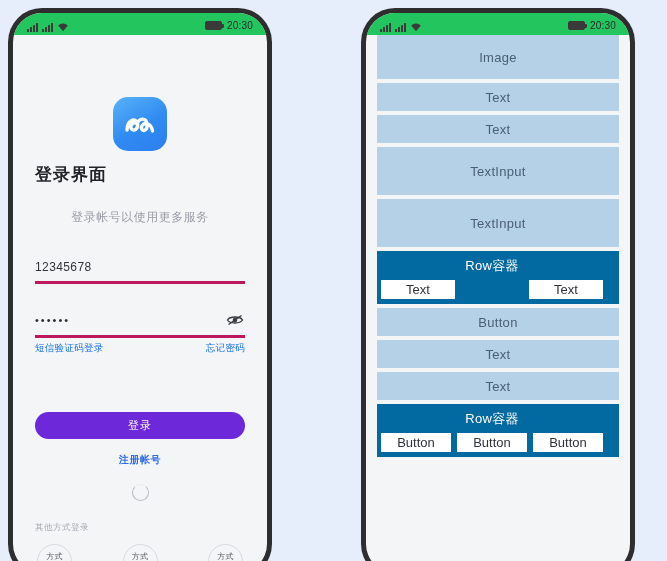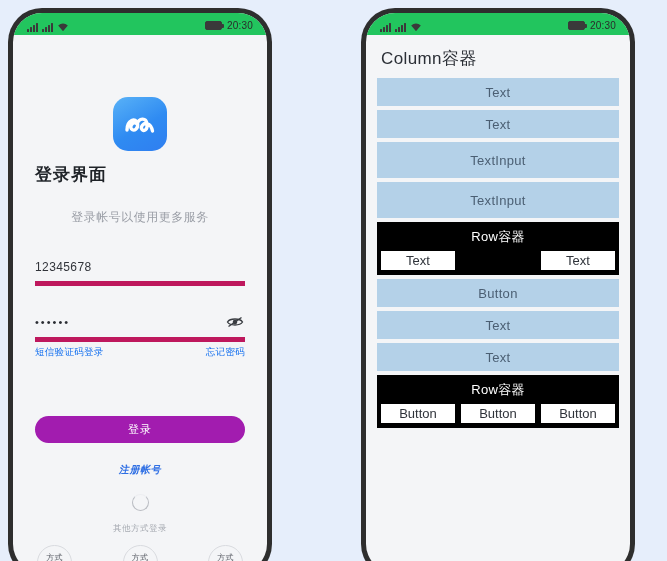--- a/index.html
+++ b/index.html
@@ -125,21 +125,21 @@
   }
   .app-sub {
     text-align: center;
     font-size: 12px;
     color: #9a9ea6;
     margin-top: 23px;
     letter-spacing: 0.5px;
   }
   .field {
     margin-top: 28px;
-    border-bottom: 5px solid #be185d;
+    border-bottom: 3px solid #be185d;
     padding-bottom: 7px;
     display: flex;
     align-items: center;
     justify-content: space-between;
   }
   .field-account { margin-top: 34px; }
   .field-value {
     font-size: 12px;
     color: #31343a;
     letter-spacing: 0.4px;
@@ -162,54 +162,53 @@
   .link-blue {
     font-size: 9.5px;
     color: #1470ef;
     letter-spacing: 0.3px;
     cursor: pointer;
   }
   .login-btn {
     margin-top: 57px;
     height: 27px;
     border-radius: 14px;
-    background: #a21caf;
+    background: #6d28d9;
     color: #ffffff;
     font-size: 11px;
     display: flex;
     align-items: center;
     justify-content: center;
     letter-spacing: 1px;
     cursor: pointer;
     border: none;
     width: 100%;
     font-family: inherit;
   }
   .register-link {
     text-align: center;
-    margin-top: 20px;
+    margin-top: 14px;
     font-size: 10px;
     color: #2f6fe4;
     font-weight: bold;
     letter-spacing: 0.6px;
     cursor: pointer;
-    font-style: italic;
   }
   .spinner {
     width: 15px; height: 15px;
     border: 1.6px solid #b9bcc2;
     border-top-color: #eceef1;
     border-radius: 50%;
     margin: 17px auto 0 auto;
   }
   .other-label {
-    text-align: center;
+    text-align: left;
     font-size: 8.5px;
     color: #a7abb2;
-    margin-top: 12px;
+    margin-top: 21px;
     letter-spacing: 0.5px;
   }
   .circle-row {
     display: flex;
     justify-content: space-between;
     margin-top: 10px;
     padding: 0 2px;
   }
   .circle-btn {
     width: 35px; height: 35px;
@@ -247,25 +246,25 @@
     background: #b4d1e8;
     color: #4b5f73;
     display: flex;
     align-items: center;
     justify-content: center;
     font-size: 13px;
     letter-spacing: 0.3px;
   }
   .cbox.h-image { height: 44px; }
   .cbox.h-text  { height: 28px; }
-  .cbox.h-input { height: 36px; }
+  .cbox.h-input { height: 48px; }
   .cbox.h-btn   { height: 28px; }
   .rowbox {
-    background: #000000;
-    padding: 4px 4px 5px 4px;
+    background: #0369a1;
+    padding: 4px 16px 5px 4px;
     box-sizing: border-box;
   }
   .rowbox-title {
     text-align: center;
     color: #ffffff;
     font-size: 13px;
     padding: 2px 0 5px 0;
     letter-spacing: 0.3px;
   }
   .rowbox-items {
@@ -390,24 +389,24 @@
             </svg>
         </span>
       </div>
       <div class="sb-right">
         <span class="battery"></span>
         <span class="clock">20:30</span>
       </div>
     </div>
 
     <div class="col-body">
-      <div class="col-title">Column容器</div>
 
       <div class="col-stack">
 
+        <div class="cbox h-image">Image</div>
         <div class="cbox h-text">Text</div>
         <div class="cbox h-text">Text</div>
         <div class="cbox h-input">TextInput</div>
         <div class="cbox h-input">TextInput</div>
 
         <div class="rowbox">
           <div class="rowbox-title">Row容器</div>
           <div class="rowbox-items">
             <div class="rowcell">Text</div>
             <div class="rowcell">Text</div>

